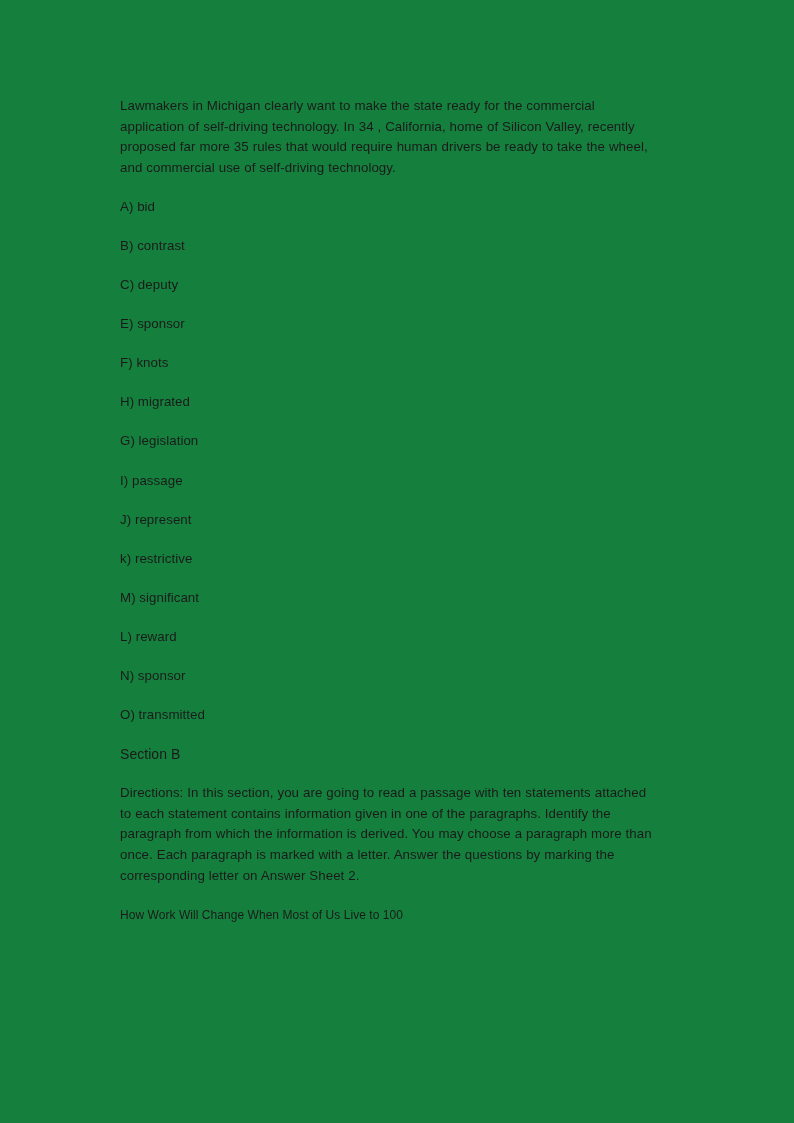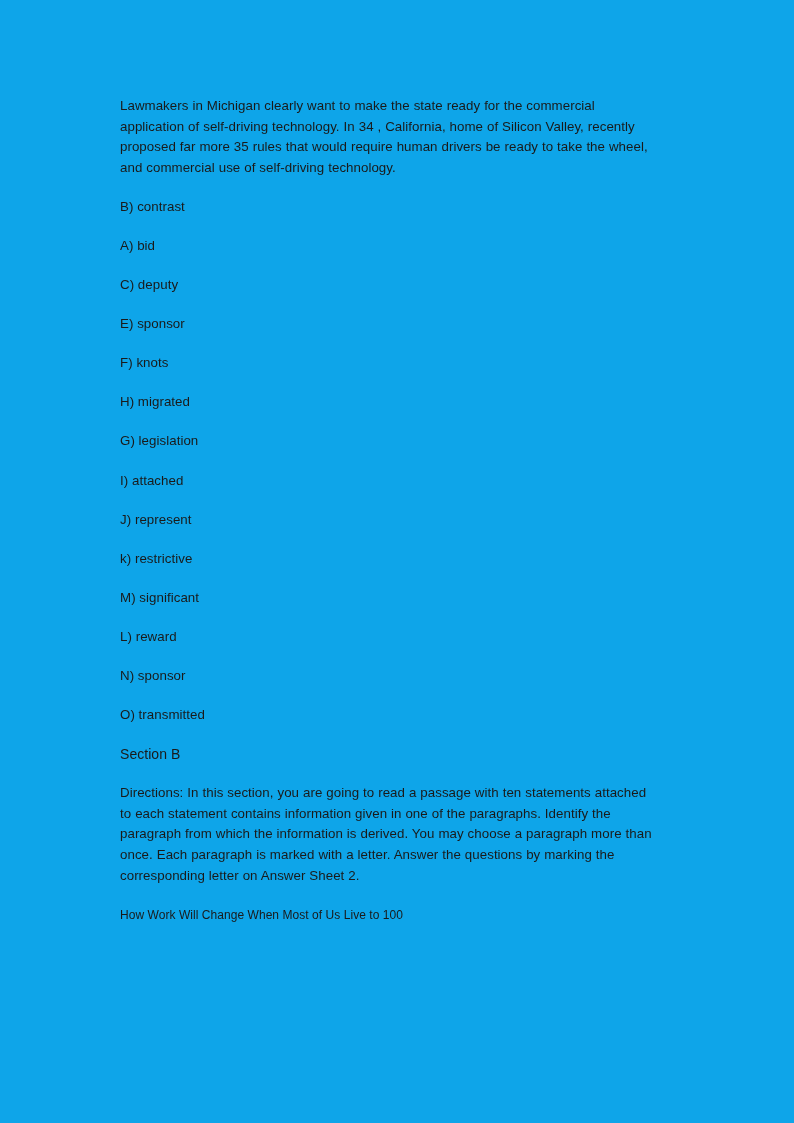--- a/index.html
+++ b/index.html
@@ -11,21 +11,21 @@
     width: 794px;
     height: 1123px;
     position: relative;
     font-family: "Liberation Sans", sans-serif;
     -webkit-font-smoothing: antialiased;
   }
   .page {
     box-sizing: border-box;
     width: 794px;
     height: 1123px;
-    background: #0ea5e9;
+    background: #15803d;
     padding: 96px 139px 0 120px;
   }
   .doc-body {
     width: 536px;
   }
   .para {
     margin: 0 0 18px 0;
     font-size: 13.3px;
     line-height: 20.6px;
     color: #1a1a1a;
@@ -71,28 +71,28 @@
 </style>
 </head>
 <body>
 
 <div class="page">
   <div class="doc-body">
 
     <p class="para passage">Lawmakers in Michigan clearly want to make the state ready for the commercial application of self-driving technology. In 34 , California, home of Silicon Valley, recently proposed far more 35 rules that would require human drivers be ready to take the wheel, and commercial use of self-driving technology.</p>
 
     <ul class="option-list">
+      <li class="option-item">A) bid</li>
       <li class="option-item">B) contrast</li>
-      <li class="option-item">A) bid</li>
       <li class="option-item">C) deputy</li>
       <li class="option-item">E) sponsor</li>
       <li class="option-item">F) knots</li>
       <li class="option-item">H) migrated</li>
       <li class="option-item">G) legislation</li>
-      <li class="option-item">I) attached</li>
+      <li class="option-item">I) passage</li>
       <li class="option-item">J) represent</li>
       <li class="option-item">k) restrictive</li>
       <li class="option-item">M) significant</li>
       <li class="option-item">L) reward</li>
       <li class="option-item">N) sponsor</li>
       <li class="option-item">O) transmitted</li>
     </ul>
 
     <p class="section-label">Section B</p>
 

